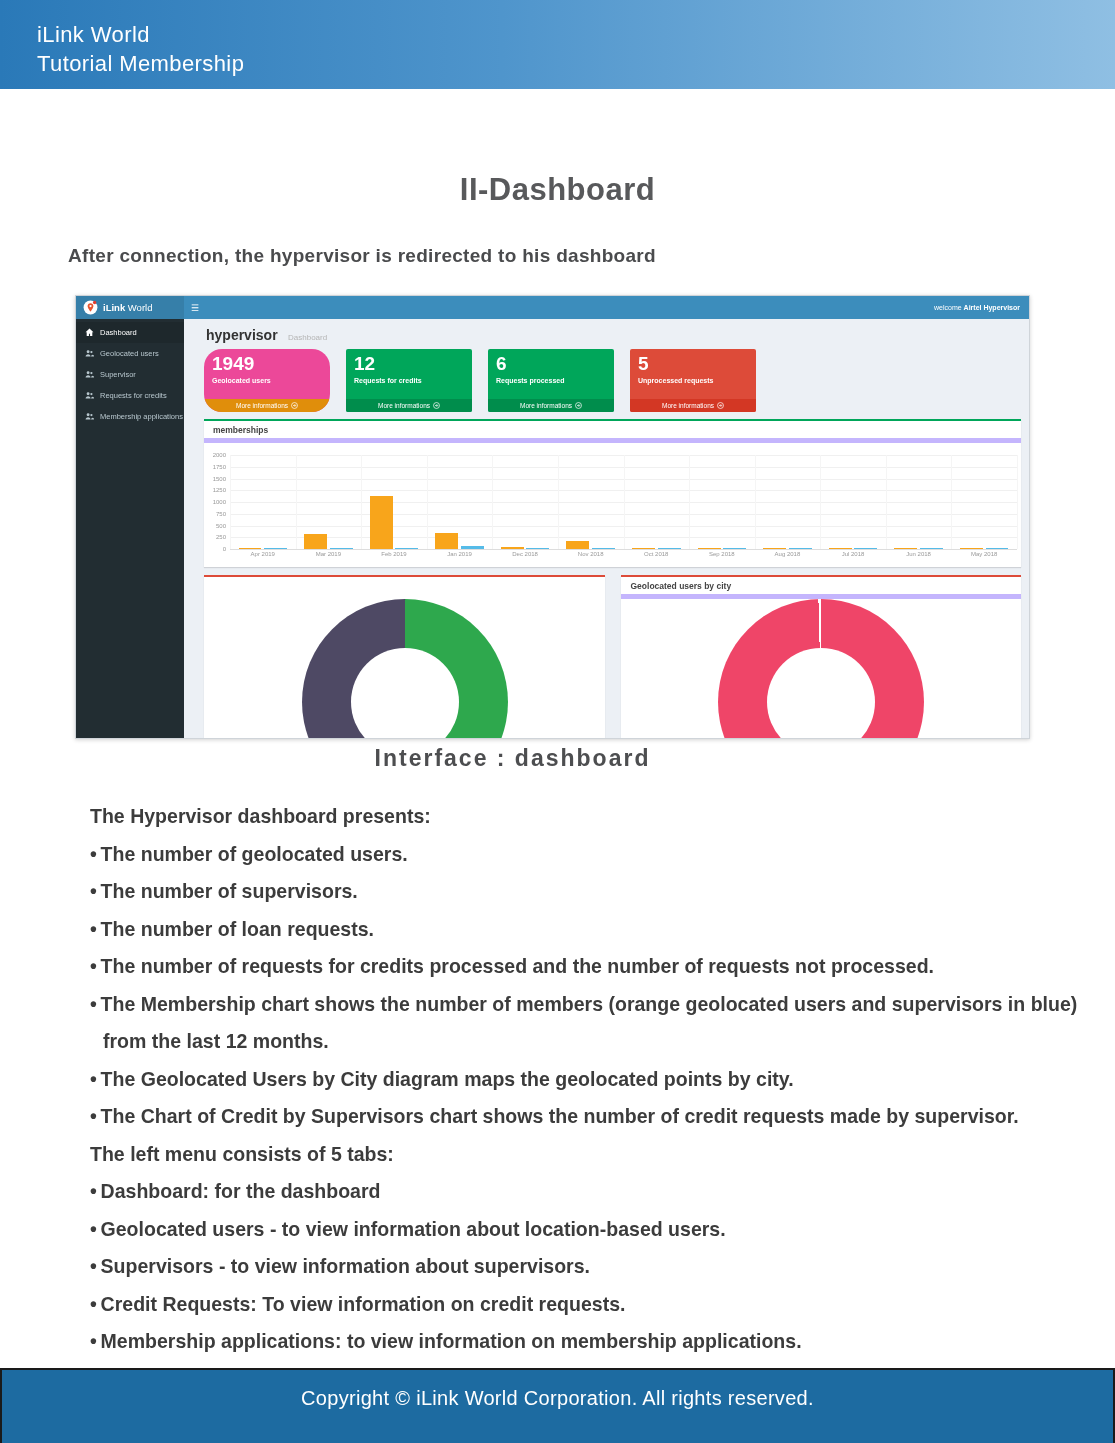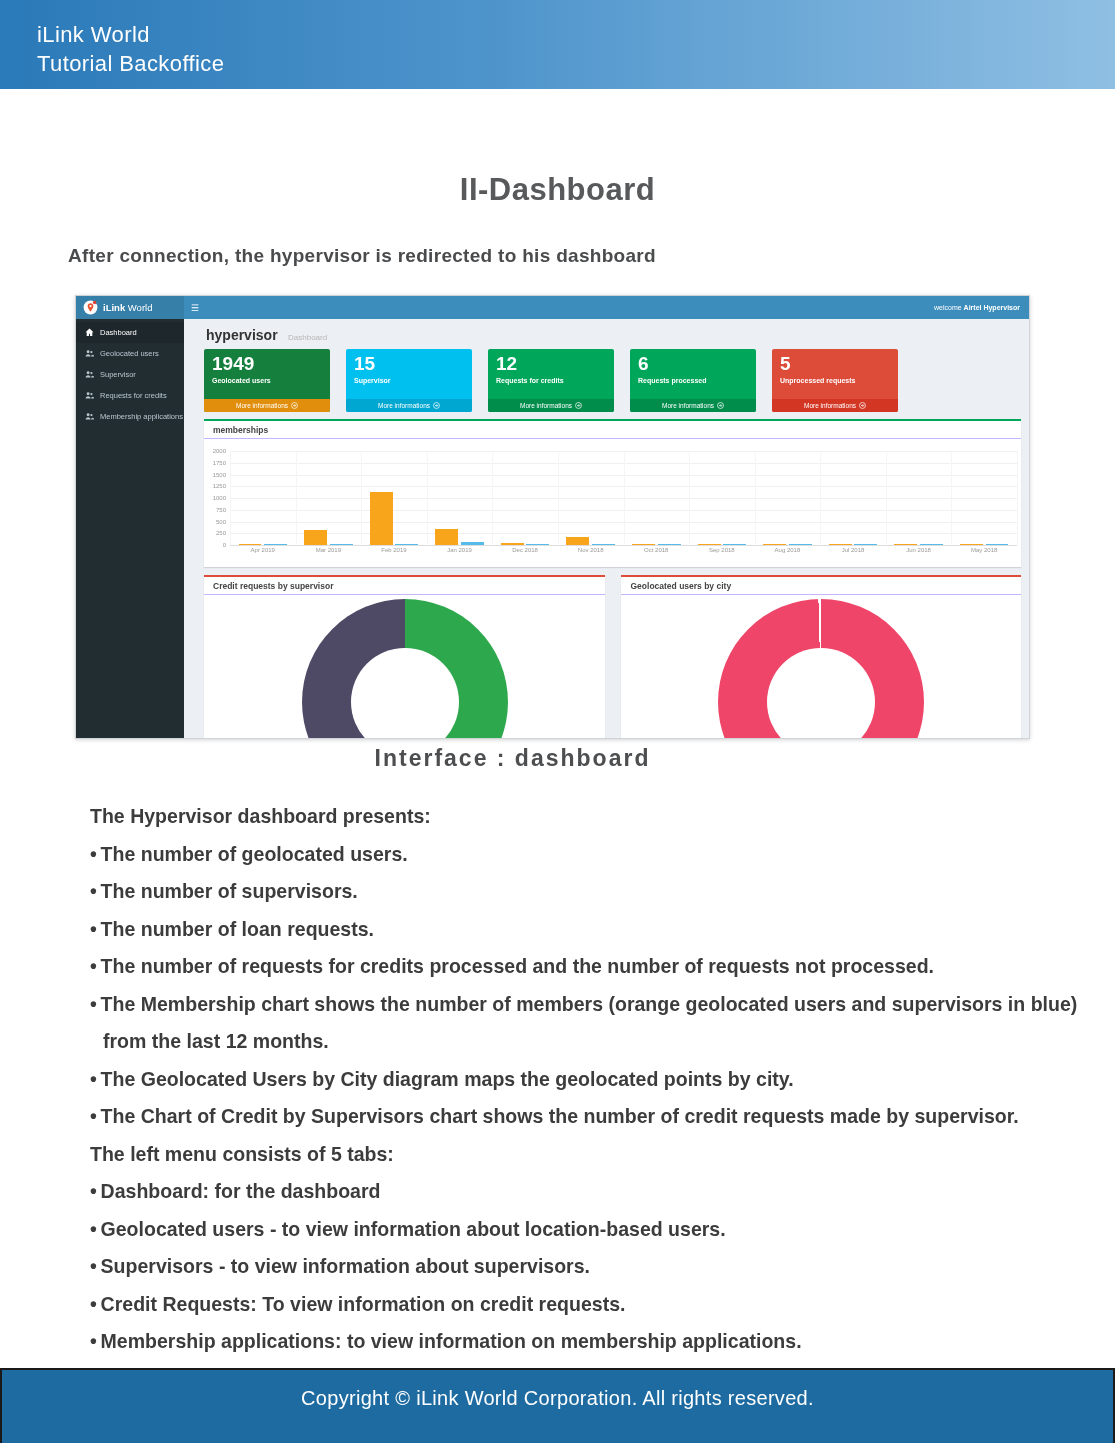--- a/index.html
+++ b/index.html
@@ -56,21 +56,21 @@
   .card-top{height:50px;box-sizing:border-box;padding:5px 8px;}
   .card-num{font-size:19px;font-weight:bold;line-height:1.05;}
   .card-label{font-size:7px;font-weight:bold;margin-top:3px;}
   .card-foot{height:13px;display:flex;align-items:center;justify-content:center;gap:3px;
     font-size:6.5px;cursor:pointer;}
   .arrow-wrap{display:inline-flex;}
 
   .panel{background:#fff;box-shadow:0 1px 1px rgba(0,0,0,.12);box-sizing:border-box;}
   .panel-green{border-top:2px solid #00a65a;width:100%;height:148px;margin-top:7px;}
   .panel-head{padding:4px 9px 3px;font-size:8.5px;font-weight:bold;color:#444;
-    border-bottom:1px solid #c4b5fd;}
+    border-bottom:5px solid #c4b5fd;}
   .chart-wrap{position:relative;height:120px;}
   .plot{position:absolute;left:26px;right:4px;top:12px;height:94px;}
   .gridh{position:absolute;left:0;right:0;height:1px;background:#f0f0f0;}
   .gridh.zero{background:#ddd;}
   .gridv{position:absolute;top:0;bottom:0;width:1px;background:#f5f5f5;}
   .bar{position:absolute;bottom:0;}
   .ytick{position:absolute;left:0;width:22px;text-align:right;font-size:6px;color:#999;
     transform:translateY(-50%);}
   .xlabels{position:absolute;left:26px;right:4px;top:108px;display:flex;}
   .xlab{flex:1;text-align:center;font-size:6px;color:#999;}
@@ -82,21 +82,21 @@
   .donut{position:absolute;top:22px;left:50%;transform:translateX(-50%);
     width:206px;height:206px;border-radius:50%;}
   .donut::after{content:"";position:absolute;inset:49px;background:#fff;border-radius:50%;}
 </style>
 </head>
 <body>
 
 <div class="page-header">
   <div class="ph-inner">
     <div>iLink World</div>
-    <div>Tutorial Backoffice</div>
+    <div>Tutorial Membership</div>
   </div>
 </div>
 
 <div class="doc-title">II-Dashboard</div>
 <div class="doc-intro">After connection, the hypervisor is redirected to his dashboard</div>
 
 <div class="shot">
 
   <div class="shot-nav">
     <div class="shot-logo">
@@ -171,41 +171,26 @@
       </div>
     </div>
 
   <div class="shot-main">
     <div class="heading-row">
       <span class="h-title">hypervisor</span>
       <span class="h-crumb">Dashboard</span>
     </div>
 
     <div class="cards">
-        <div class="card" style="background: #15803d;">
+        <div class="card" style="background: #ec4899; border-radius: 18px;">
           <div class="card-top">
             <div class="card-num">1949</div>
             <div class="card-label">Geolocated users</div>
           </div>
           <div class="card-foot" style="background: rgb(224, 142, 11);">
-            <span>More informations</span>
-            <span class="arrow-wrap">
-              <svg width="7" height="7" viewBox="0 0 16 16">
-                <circle cx="8" cy="8" r="6.8" fill="none" stroke="#fff" stroke-width="1.6"></circle>
-                <path d="M4.5 8h6M8 5l3 3-3 3" fill="none" stroke="#fff" stroke-width="1.6"></path>
-              </svg>
-            </span>
-          </div>
-        </div>
-        <div class="card" style="background: rgb(0, 192, 239);">
-          <div class="card-top">
-            <div class="card-num">15</div>
-            <div class="card-label">Supervisor</div>
-          </div>
-          <div class="card-foot" style="background: rgb(0, 167, 208);">
             <span>More informations</span>
             <span class="arrow-wrap">
               <svg width="7" height="7" viewBox="0 0 16 16">
                 <circle cx="8" cy="8" r="6.8" fill="none" stroke="#fff" stroke-width="1.6"></circle>
                 <path d="M4.5 8h6M8 5l3 3-3 3" fill="none" stroke="#fff" stroke-width="1.6"></path>
               </svg>
             </span>
           </div>
         </div>
         <div class="card" style="background: rgb(0, 166, 90);">
@@ -327,21 +312,20 @@
           <div class="ytick" style="top: 59px;">1000</div>
           <div class="ytick" style="top: 47.25px;">1250</div>
           <div class="ytick" style="top: 35.5px;">1500</div>
           <div class="ytick" style="top: 23.75px;">1750</div>
           <div class="ytick" style="top: 12px;">2000</div>
         </div>
     </div>
 
     <div class="row2">
       <div class="panel panel-red left">
-        <div class="panel-head">Credit requests by supervisor</div>
         <div class="donut" id="donut1" style="background: conic-gradient(rgb(46, 168, 77) 0deg, rgb(46, 168, 77) 180deg, rgb(78, 73, 100) 180deg, rgb(78, 73, 100) 360deg);"></div>
       </div>
       <div class="panel panel-red right">
         <div class="panel-head">Geolocated users by city</div>
         <div class="donut" id="donut2" style="background: conic-gradient(rgb(239, 69, 104) 0deg, rgb(239, 69, 104) 358.56deg, rgb(255, 255, 255) 358.56deg, rgb(255, 255, 255) 360deg);"></div>
       </div>
     </div>
   </div>
 </div>
 

